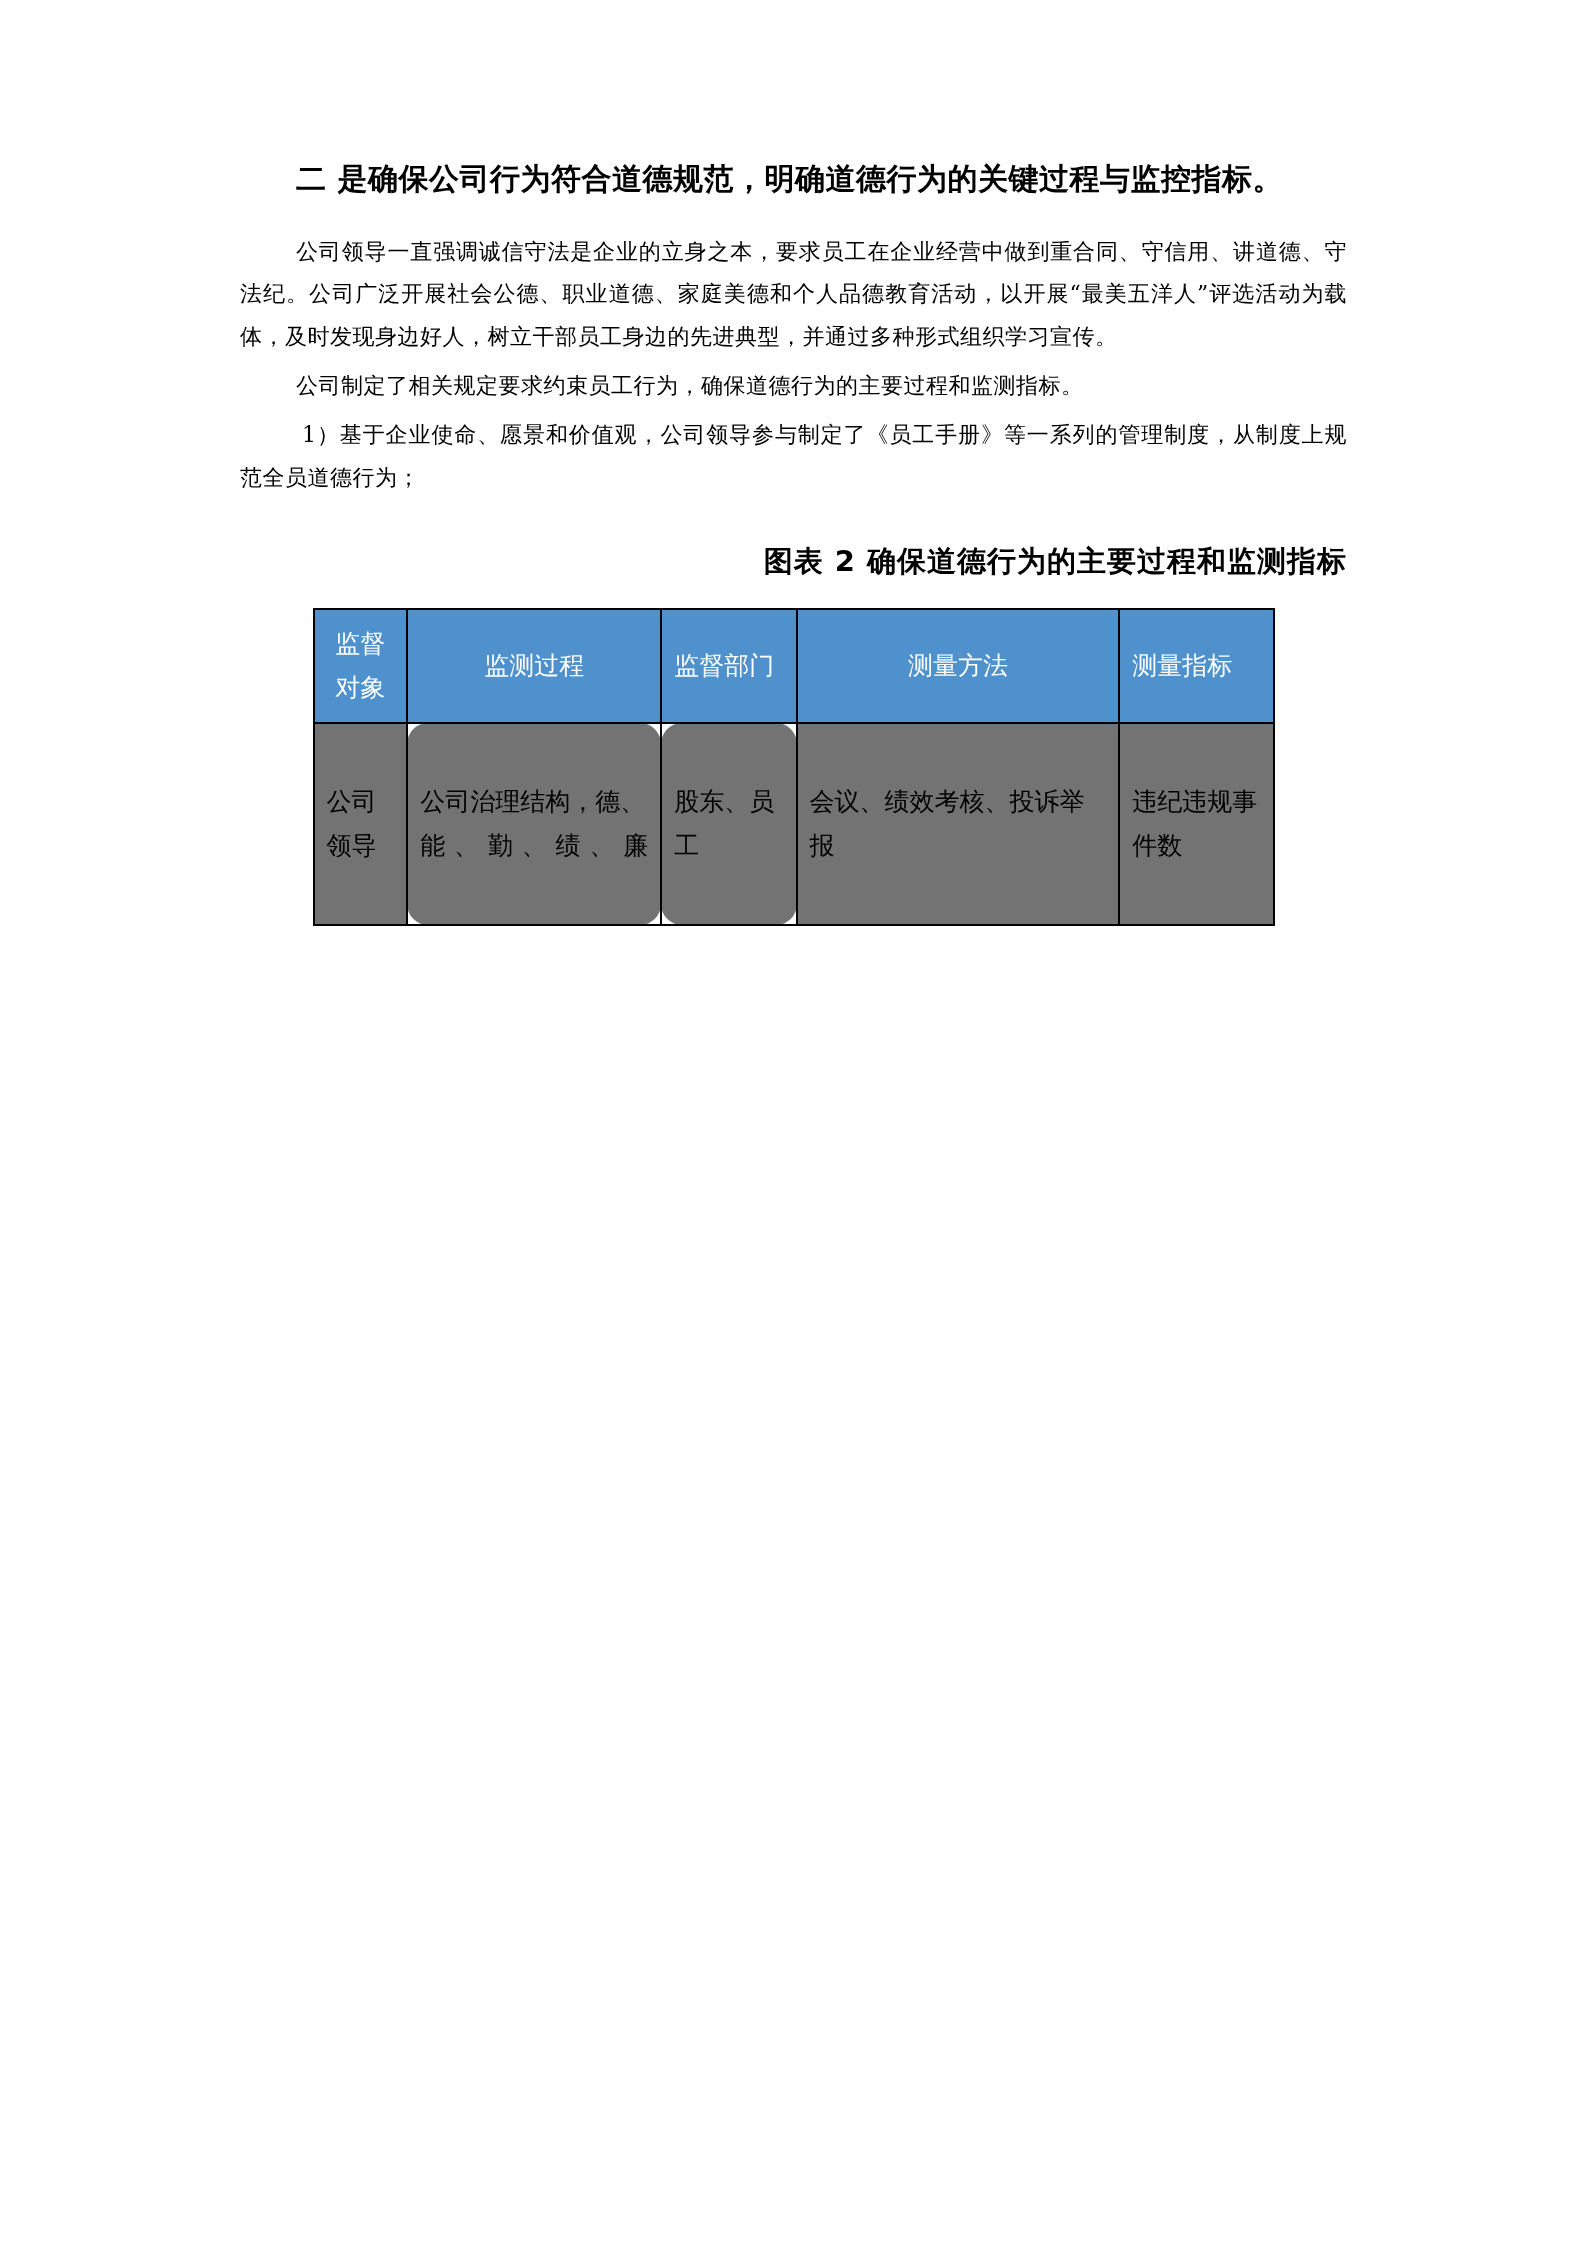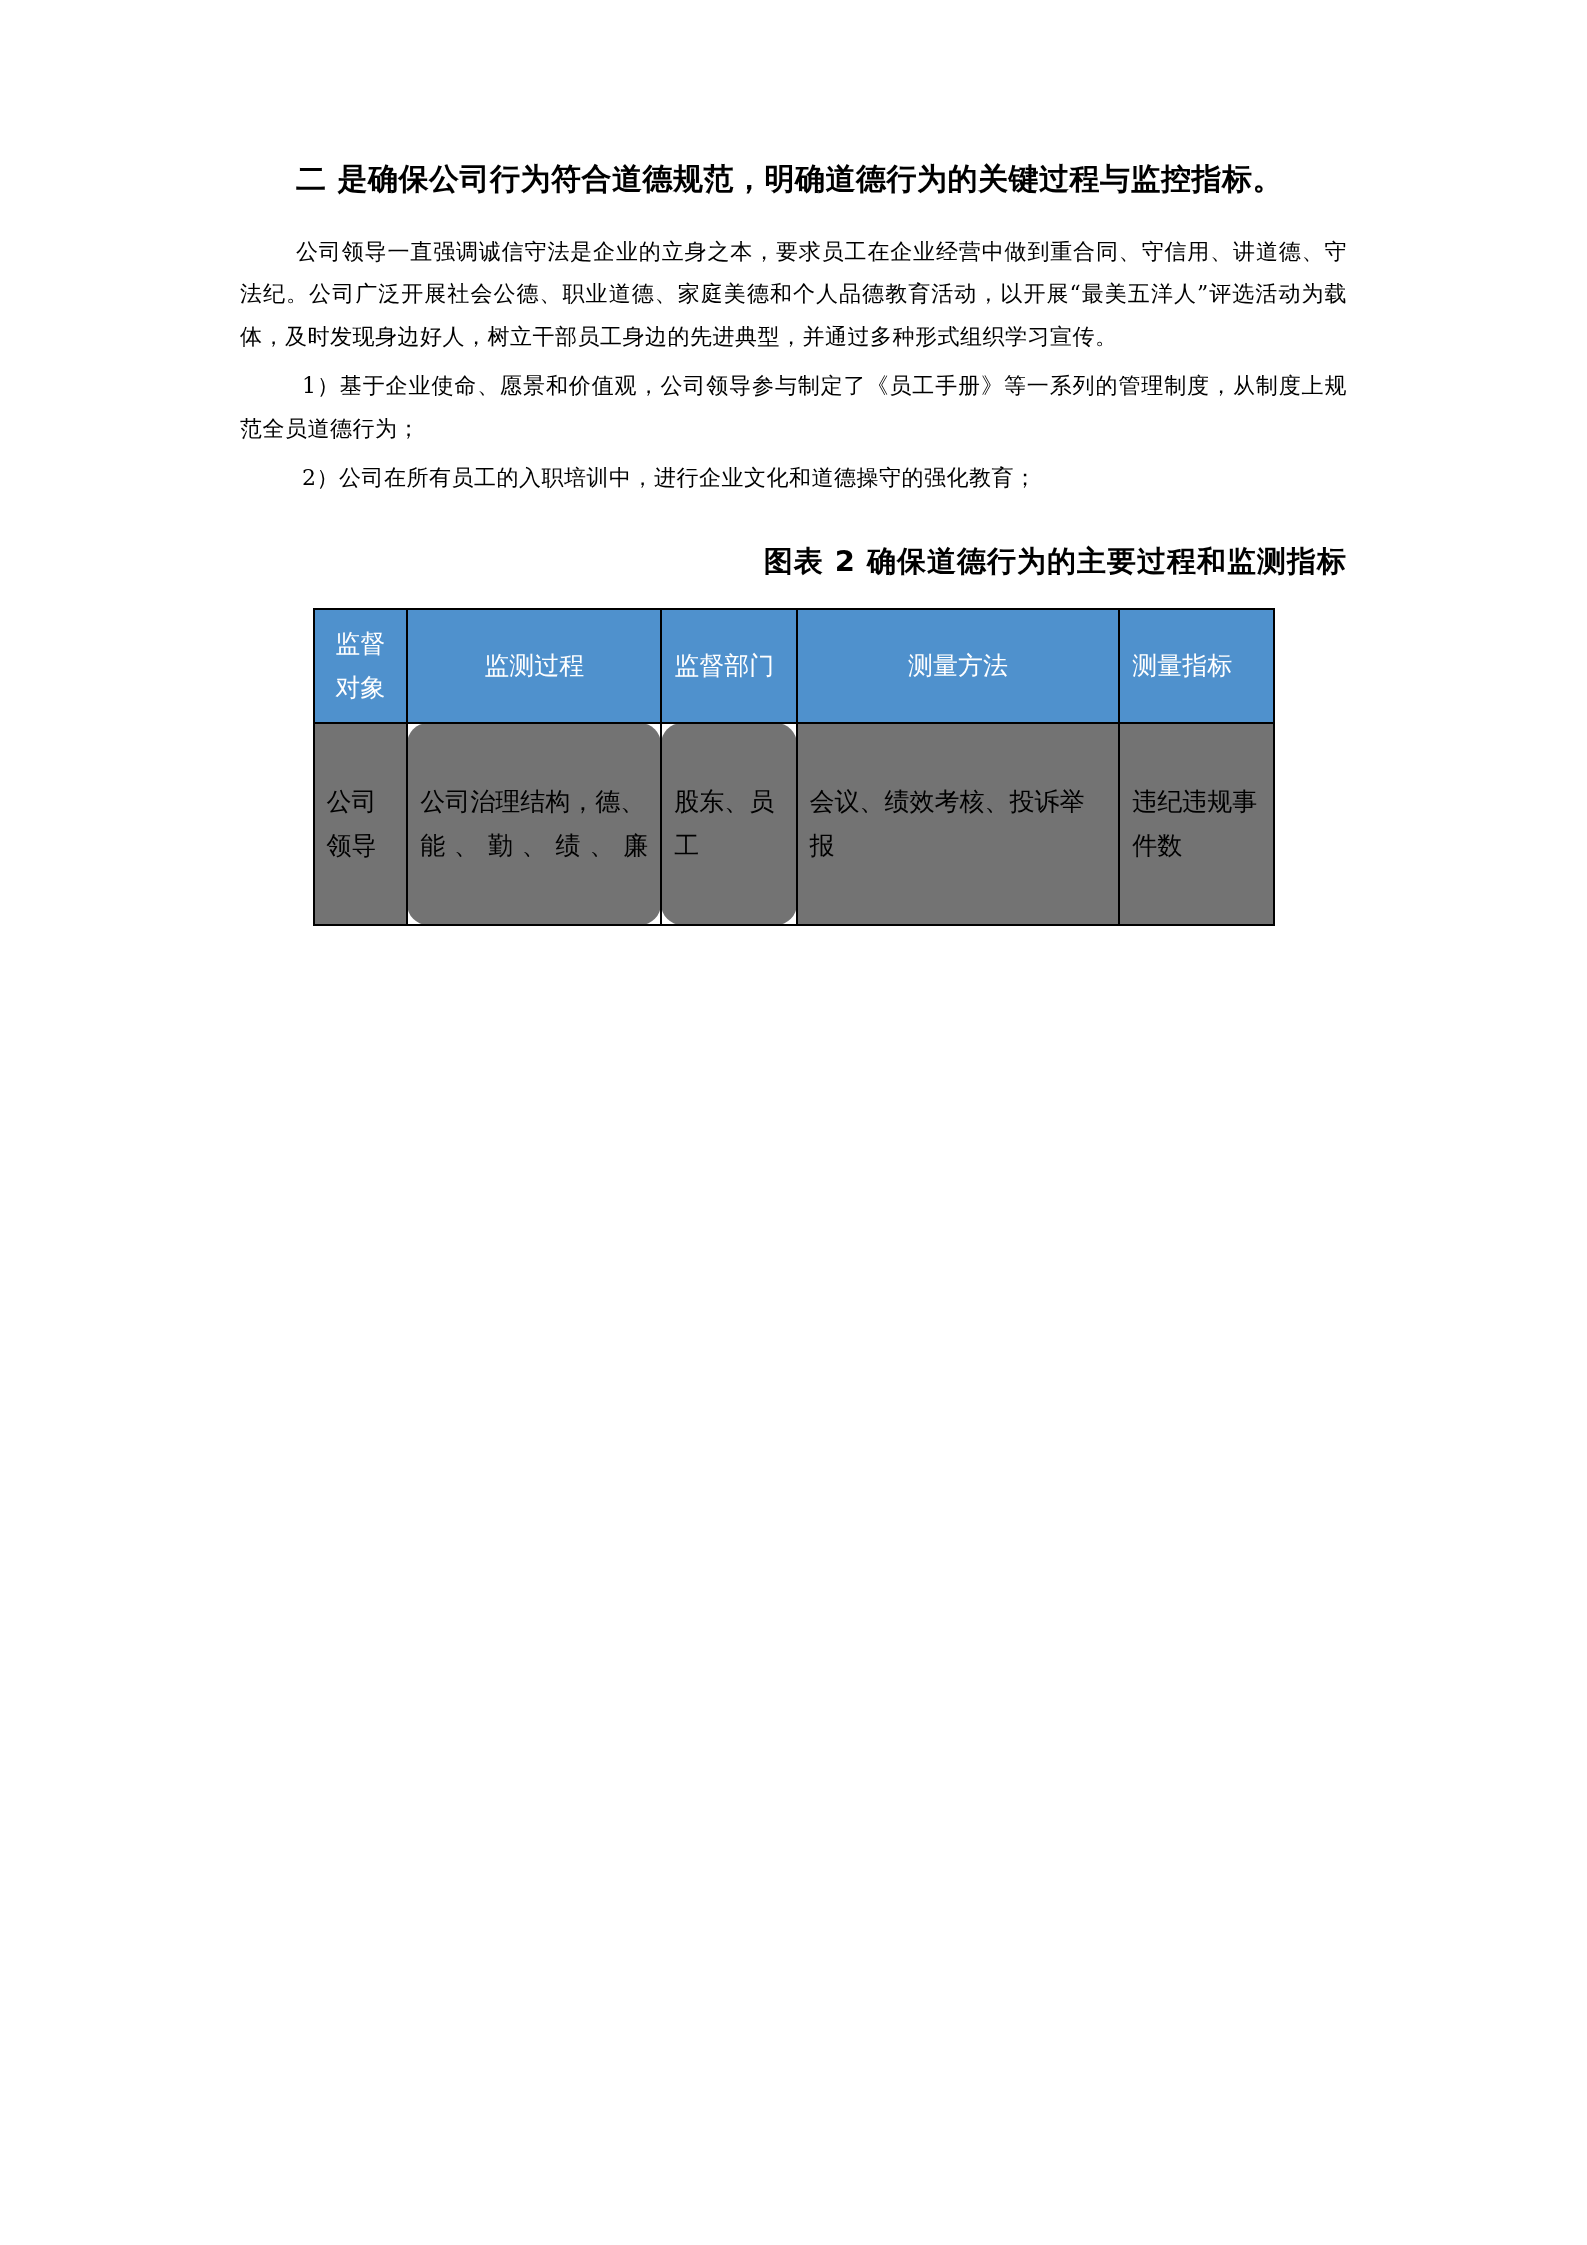--- a/index.html
+++ b/index.html
@@ -92,22 +92,22 @@
   .col-e { width: 148px; }
 </style>
 </head>
 <body>
 
 <div class="page">
 
   <h1 class="heading">二 是确保公司行为符合道德规范，明确道德行为的关键过程与监控指标。</h1>
 
   <p class="para">公司领导一直强调诚信守法是企业的立身之本，要求员工在企业经营中做到重合同、守信用、讲道德、守法纪。公司广泛开展社会公德、职业道德、家庭美德和个人品德教育活动，以开展“最美五洋人”评选活动为载体，及时发现身边好人，树立干部员工身边的先进典型，并通过多种形式组织学习宣传。</p>
+  <p class="para">公司制定了相关规定要求约束员工行为，确保道德行为的主要过程和监测指标。</p>
   <p class="para indent-extra">1）基于企业使命、愿景和价值观，公司领导参与制定了《员工手册》等一系列的管理制度，从制度上规范全员道德行为；</p>
-  <p class="para indent-extra">2）公司在所有员工的入职培训中，进行企业文化和道德操守的强化教育；</p>
 
   <div class="table-caption">图表 2   确保道德行为的主要过程和监测指标</div>
 
   <table class="monitor-table">
     <colgroup>
       <col class="col-a">
       <col class="col-b">
       <col class="col-c">
       <col class="col-d">
       <col class="col-e">

